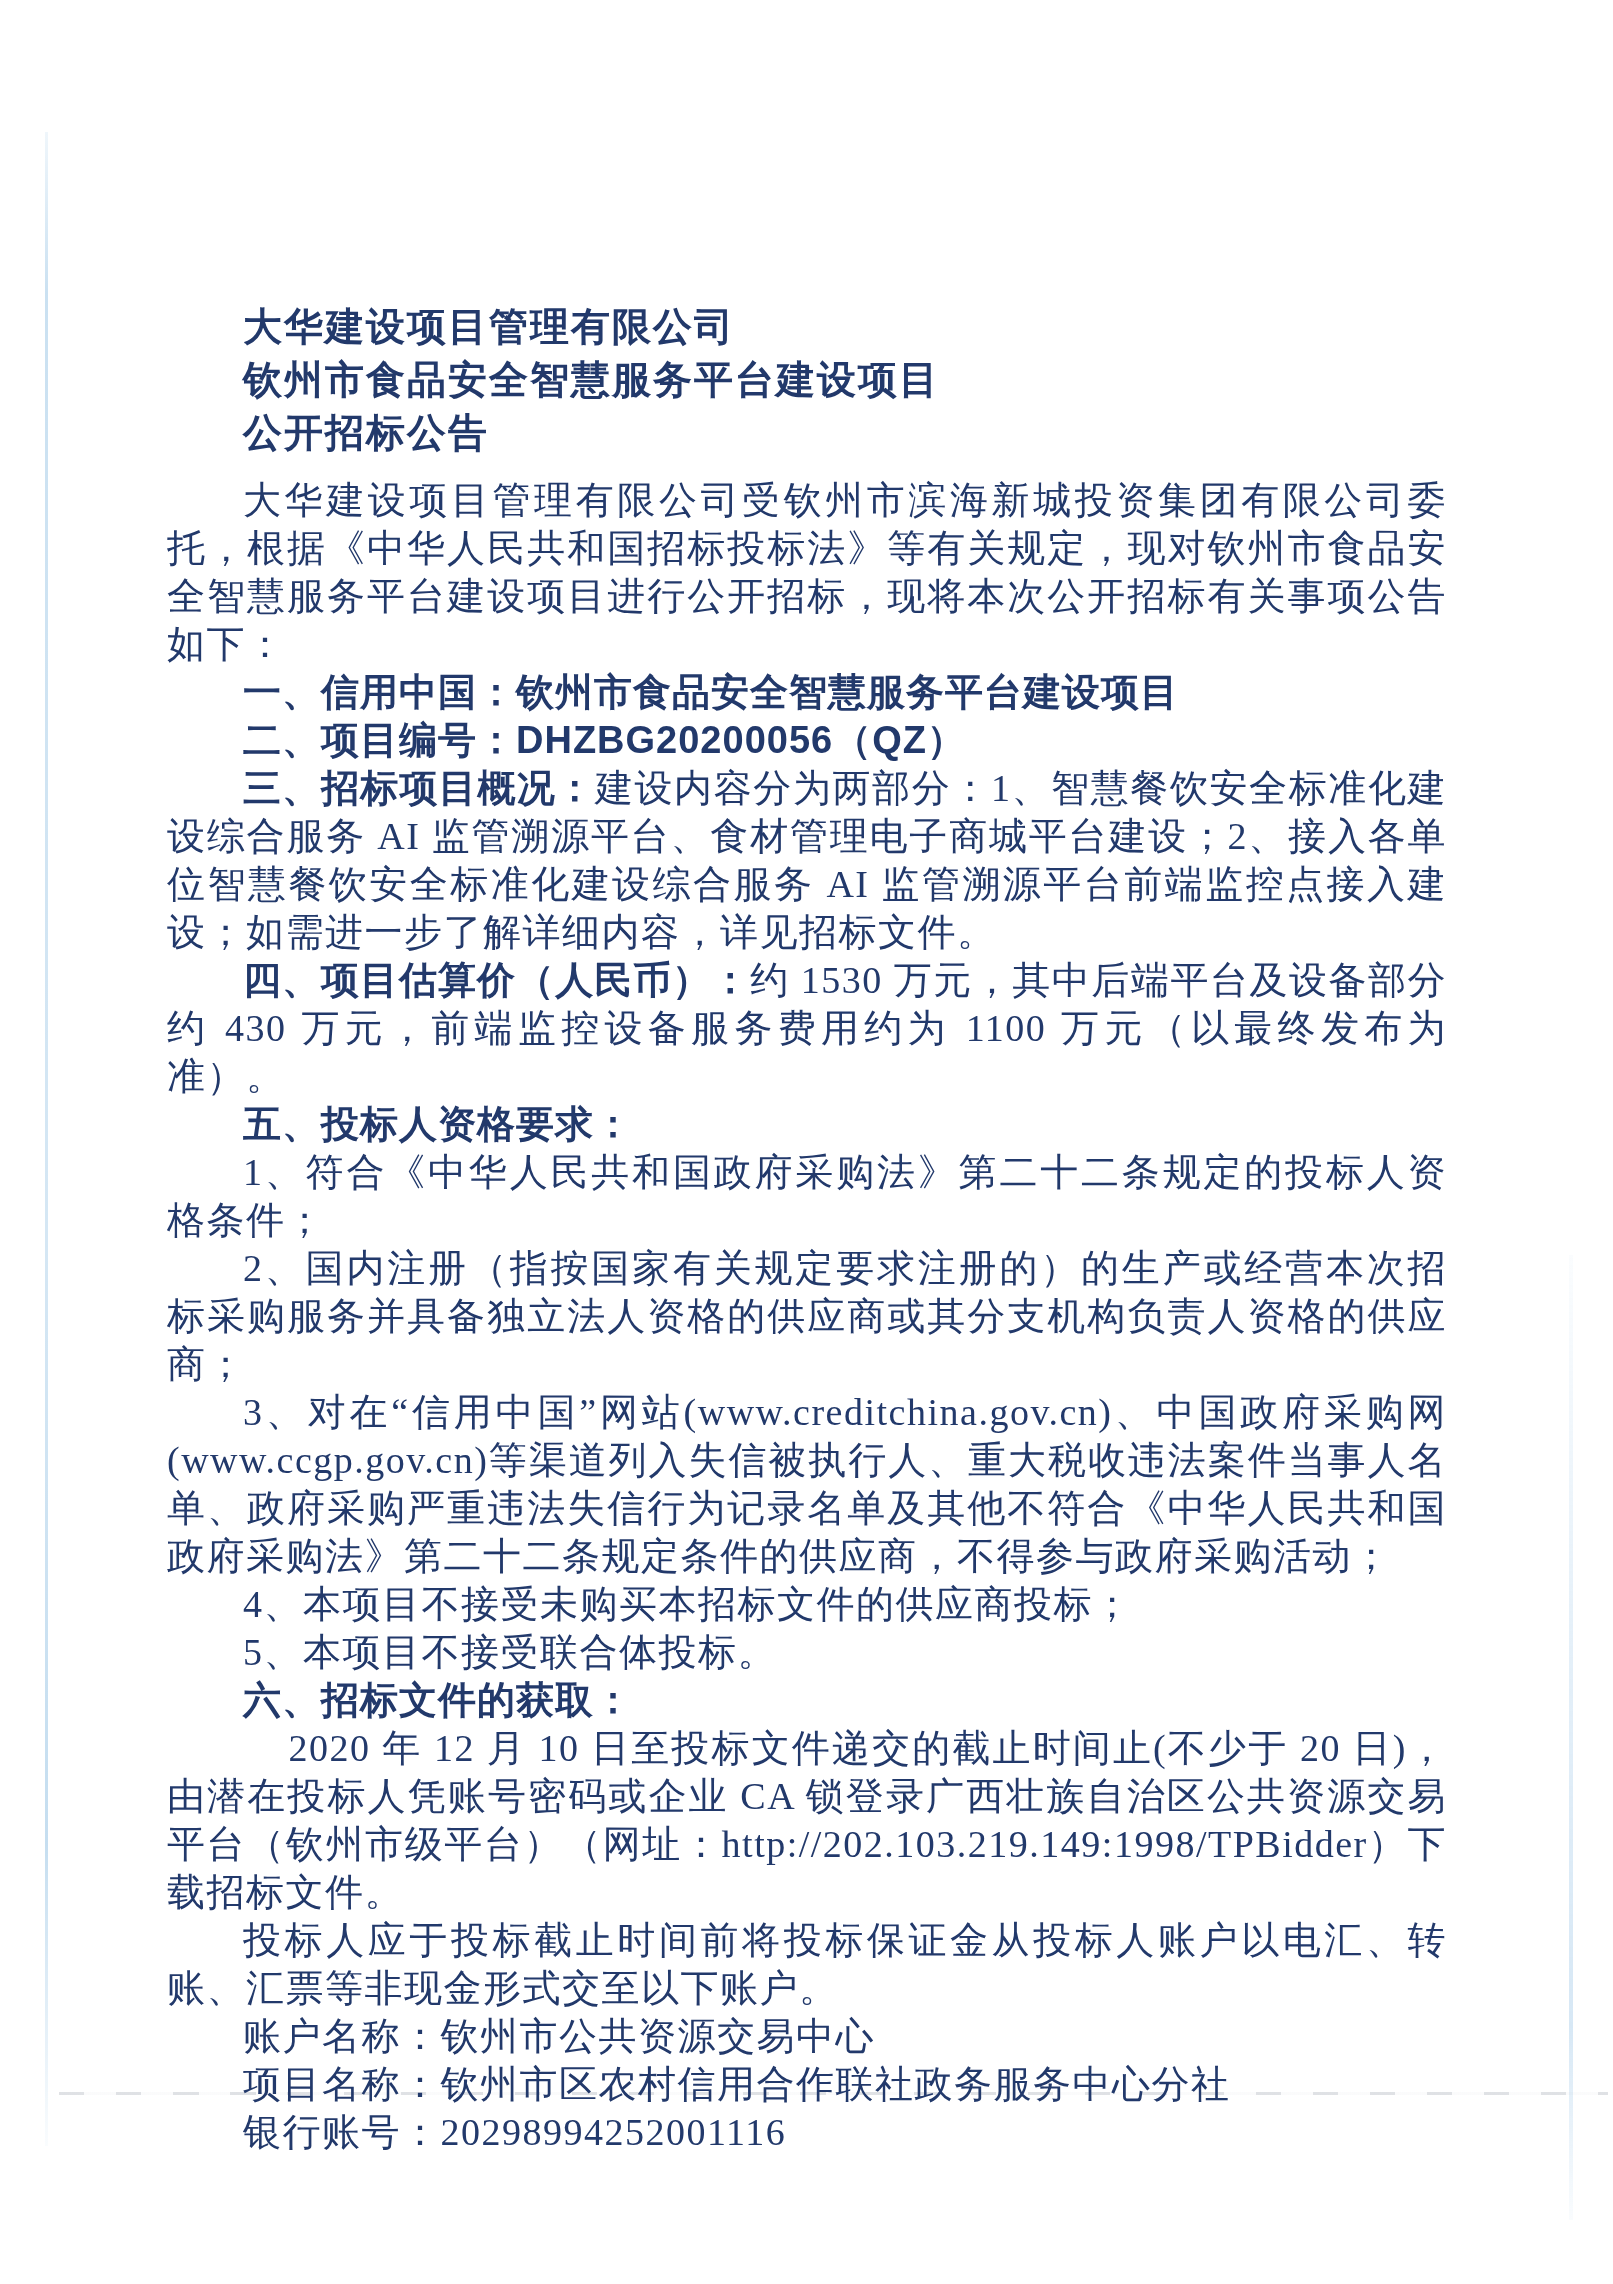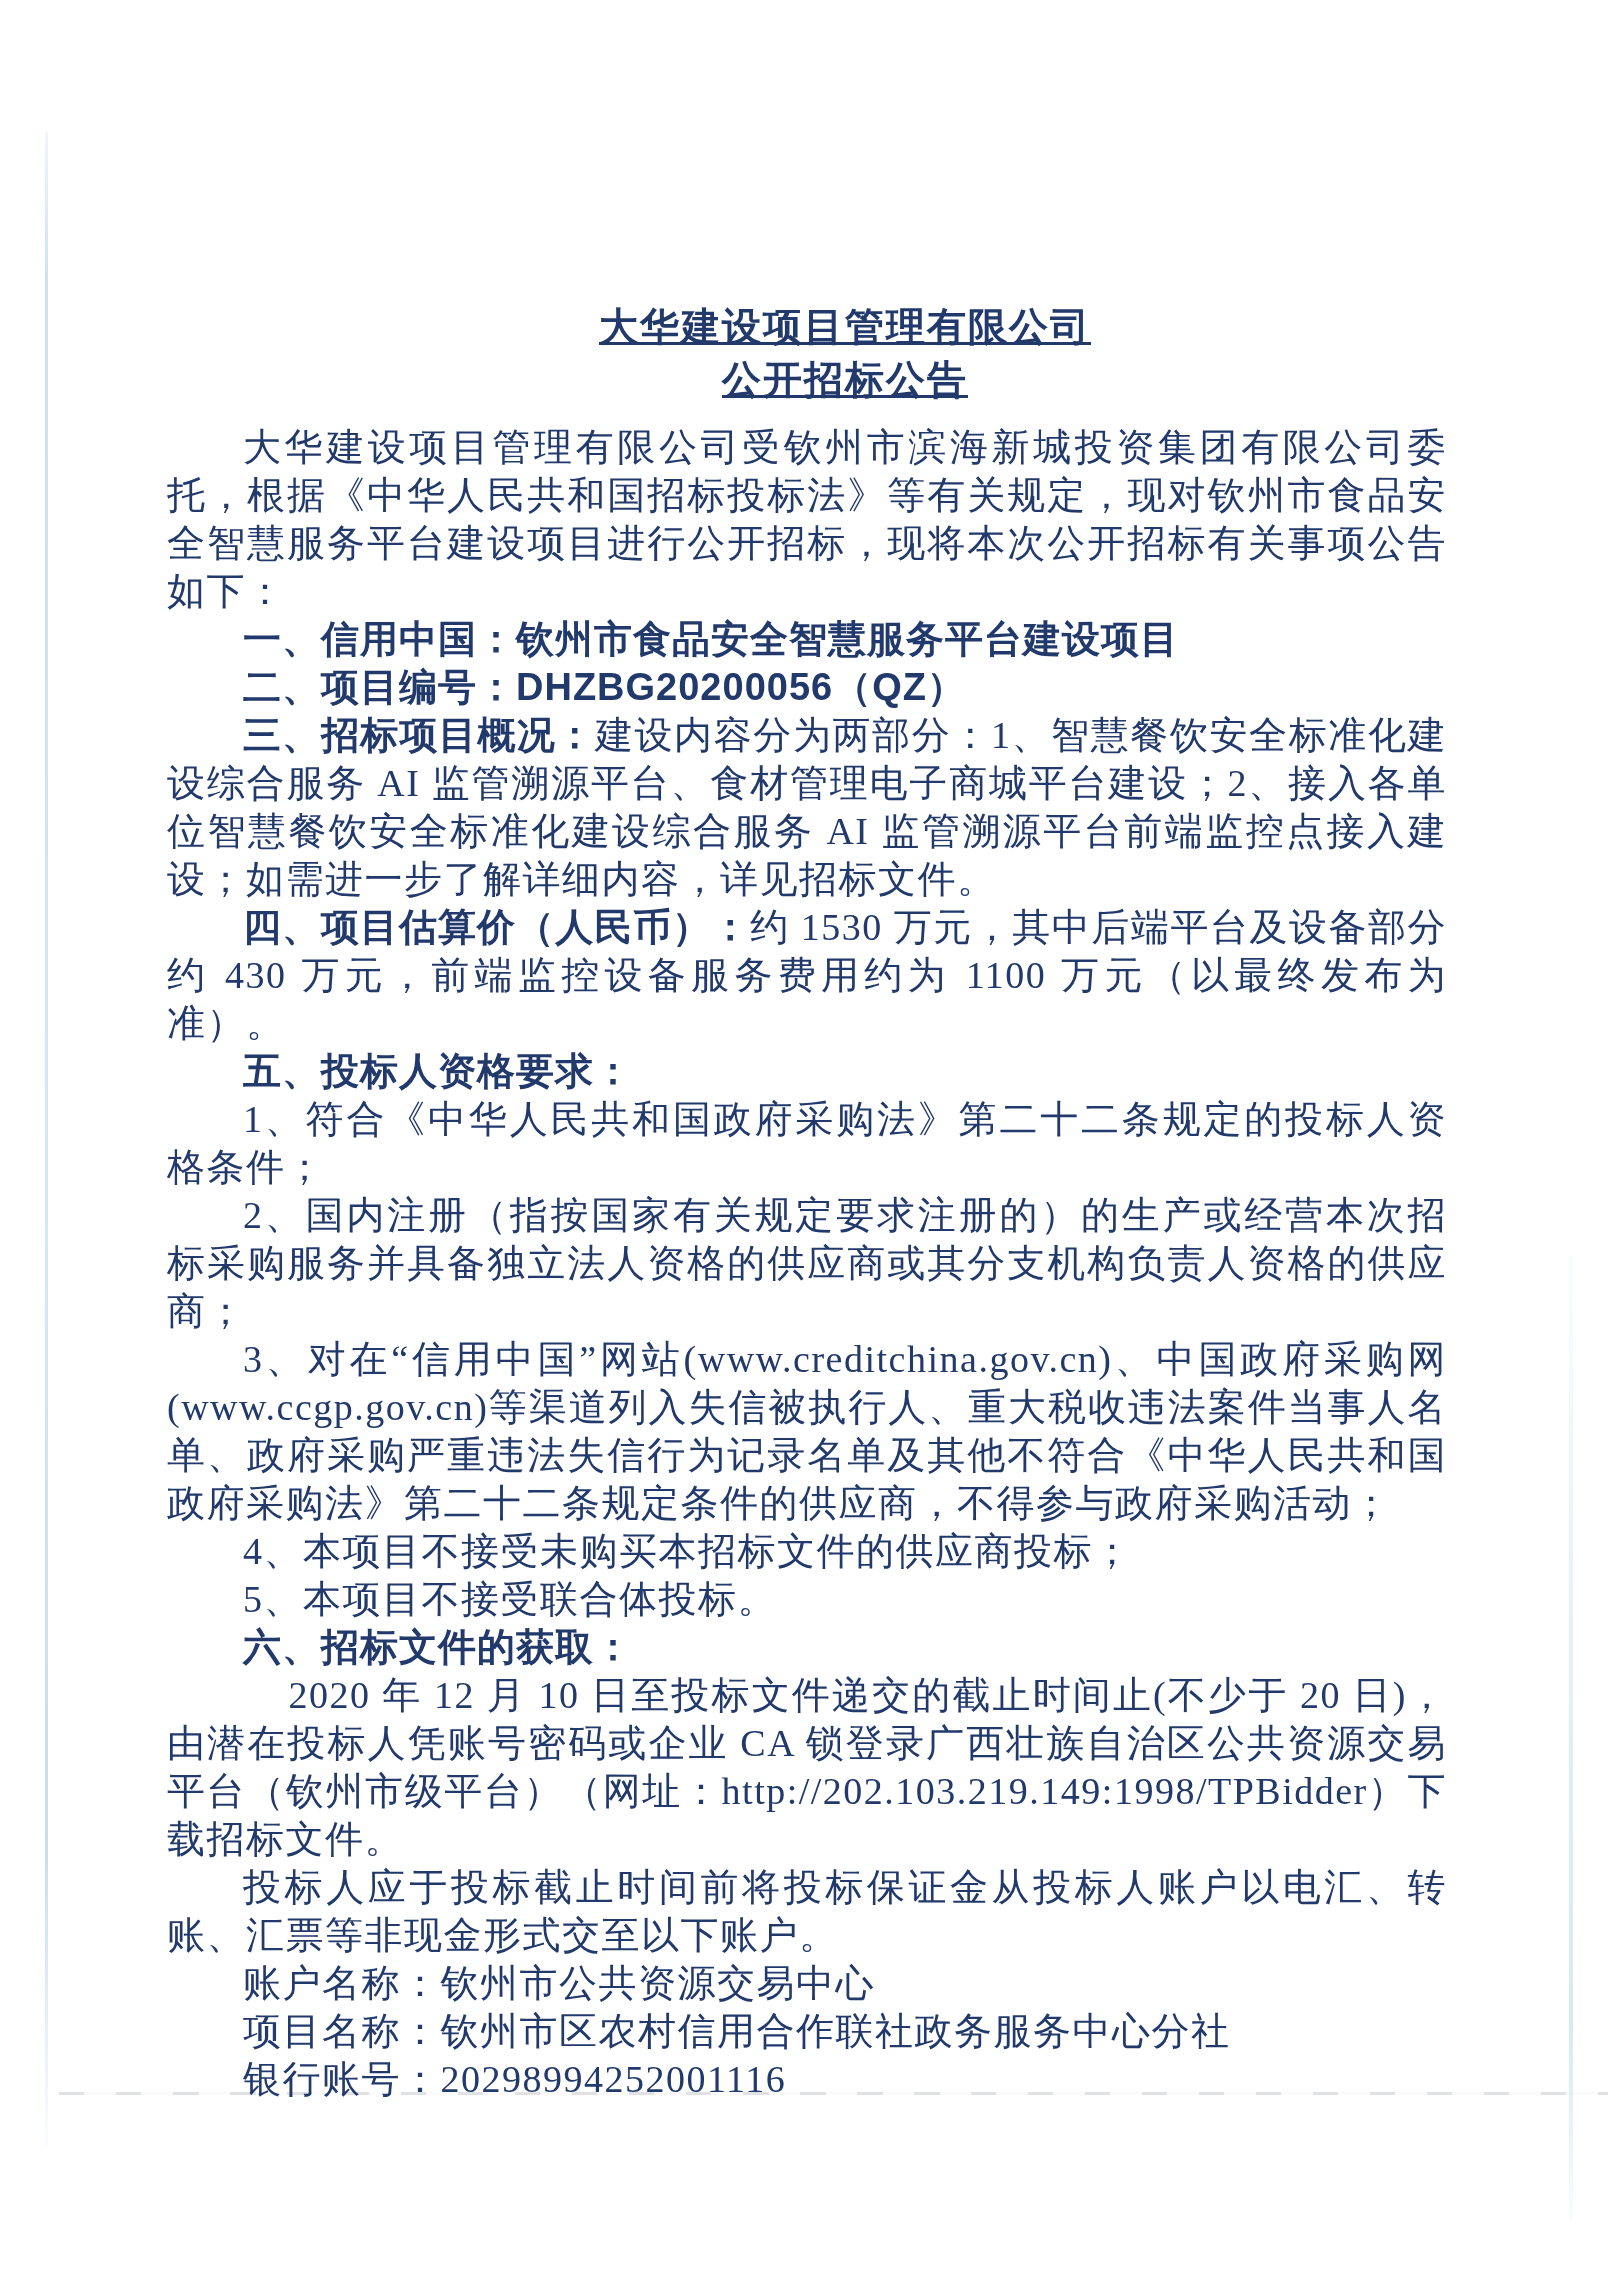--- a/index.html
+++ b/index.html
@@ -39,28 +39,26 @@
       rgba(110,120,136,0.03) 25.5px, rgba(110,120,136,0.03) 57px);
   }
 
   .content {
     position: absolute;
     left: 167px;
     top: 300px;
     width: 1280px;
   }
   .title-block {
-    text-align: center;
     padding-left: 76px;           
     font-family: "Liberation Sans", "DejaVu Sans", sans-serif;
     font-weight: bold;
     font-size: 39px;
     line-height: 53px;
     letter-spacing: 2px;
-    text-decoration: underline;
   }
   .title-block .t-line { white-space: nowrap; }
 
   .body-block {
     margin-top: 16.7px;
     font-family: "Liberation Serif", "DejaVu Serif", serif;
     font-size: 38px;
     line-height: 48px;
     letter-spacing: 1.5px;
     text-align: justify;
@@ -79,20 +77,21 @@
 <div class="page">
 
   <div class="artifact left-line"></div>
   <div class="artifact right-line"></div>
   <div class="artifact bottom-streak"></div>
 
   <div class="content">
 
     <div class="title-block">
       <div class="t-line">大华建设项目管理有限公司</div>
+      <div class="t-line">钦州市食品安全智慧服务平台建设项目</div>
       <div class="t-line">公开招标公告</div>
     </div>
 
     <div class="body-block">
       <p><span class="b"></span><span>大华建设项目管理有限公司受钦州市滨海新城投资集团有限公司委托，根据《中华人民共和国招标投标法》等有关规定，现对钦州市食品安全智慧服务平台建设项目进行公开招标，现将本次公开招标有关事项公告如下：</span></p>
       <p><span class="b">一、信用中国：钦州市食品安全智慧服务平台建设项目</span><span></span></p>
       <p><span class="b">二、项目编号：DHZBG20200056（QZ）</span><span></span></p>
       <p><span class="b">三、招标项目概况：</span><span>建设内容分为两部分：1、智慧餐饮安全标准化建设综合服务 AI 监管溯源平台、食材管理电子商城平台建设；2、接入各单位智慧餐饮安全标准化建设综合服务 AI 监管溯源平台前端监控点接入建设；如需进一步了解详细内容，详见招标文件。</span></p>
       <p><span class="b">四、项目估算价（人民币）：</span><span>约 1530 万元，其中后端平台及设备部分约 430 万元，前端监控设备服务费用约为 1100 万元（以最终发布为准）。</span></p>
       <p><span class="b">五、投标人资格要求：</span><span></span></p>

